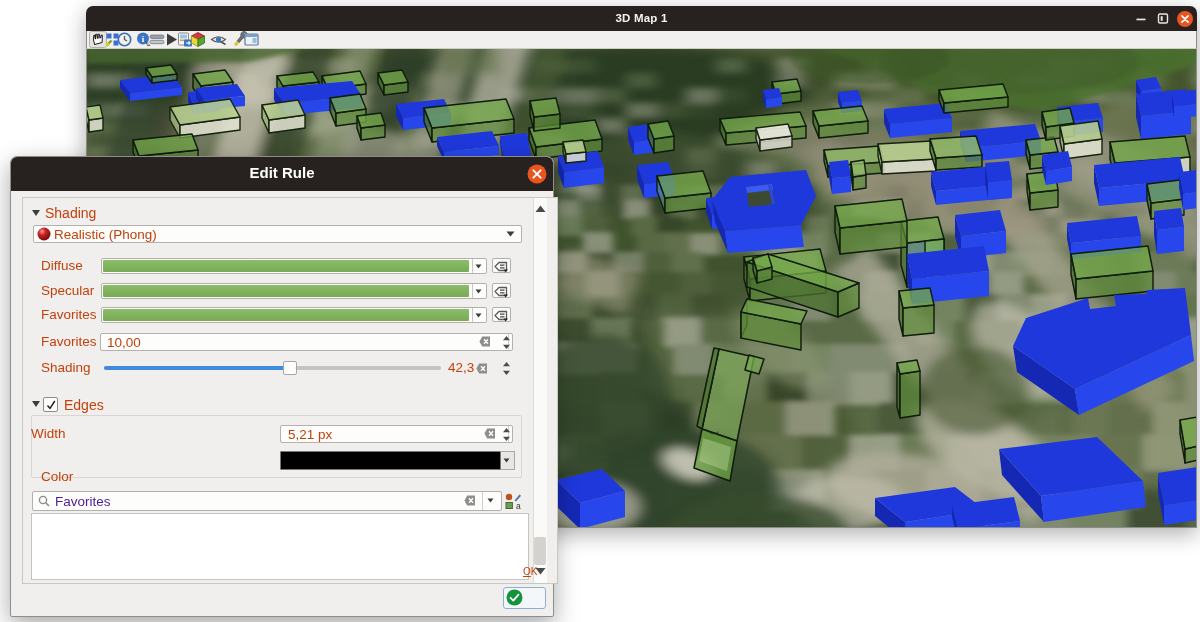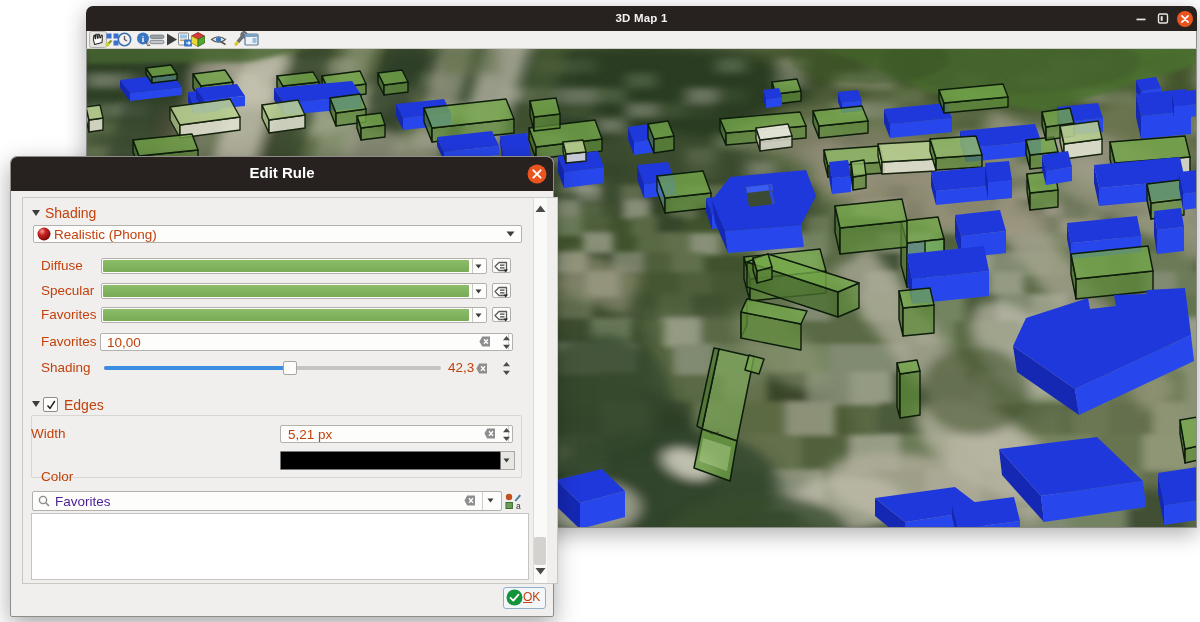--- a/index.html
+++ b/index.html
@@ -906,14 +906,14 @@
         <rect x="1" y="9.5" width="6.4" height="6" fill="#6a9e56" stroke="#3f6b33"></rect>
         <path d="M9.5,7.5 L14.5,1.5 L16,2.8 L11,8.6 Z" fill="#4a7aa8"></path>
         <text x="11" y="15.5" font-size="8.5" fill="#333" font-family="Liberation Sans">a</text>
       </svg>
       <div style="position:absolute;left:20px;top:356px;width:498px;height:67px;background:#fff;border:1px solid #c6c4c0"></div>
       <div style="position:absolute;left:492px;top:430px;width:43px;height:22px;background:#f3f7fa;border:1px solid #8fb0cc;border-radius:3px"></div>
       <svg style="position:absolute;left:495px;top:432px" width="17" height="17" viewBox="0 0 17 17">
         <circle cx="8.5" cy="8.5" r="8" fill="#13933b"></circle>
         <path d="M4.5,8.8 L7.3,11.6 L12.5,5.6" stroke="#fff" stroke-width="1.8" fill="none" stroke-linecap="round" stroke-linejoin="round"></path>
       </svg>
-      <div class="lab" style="left:512px;top:433px;font-size:12px"><span style="text-decoration:underline">O</span>K</div>
+      <div class="lab" style="left:512px;top:409px;font-size:10px"><span style="text-decoration:underline">O</span>K</div>
     </div>
   </div>
 </body></html>

